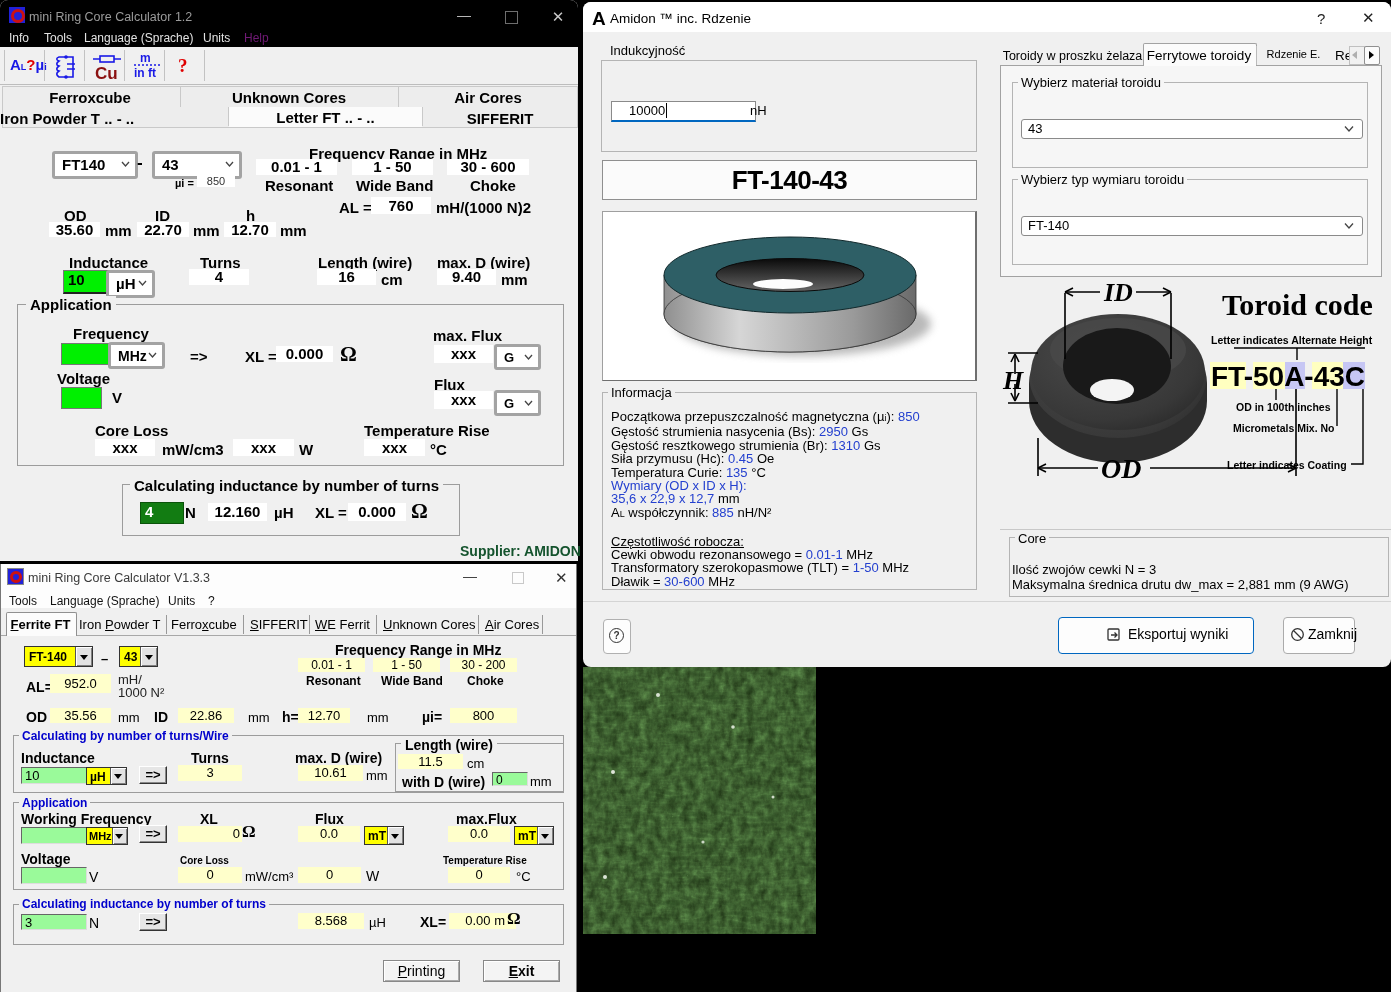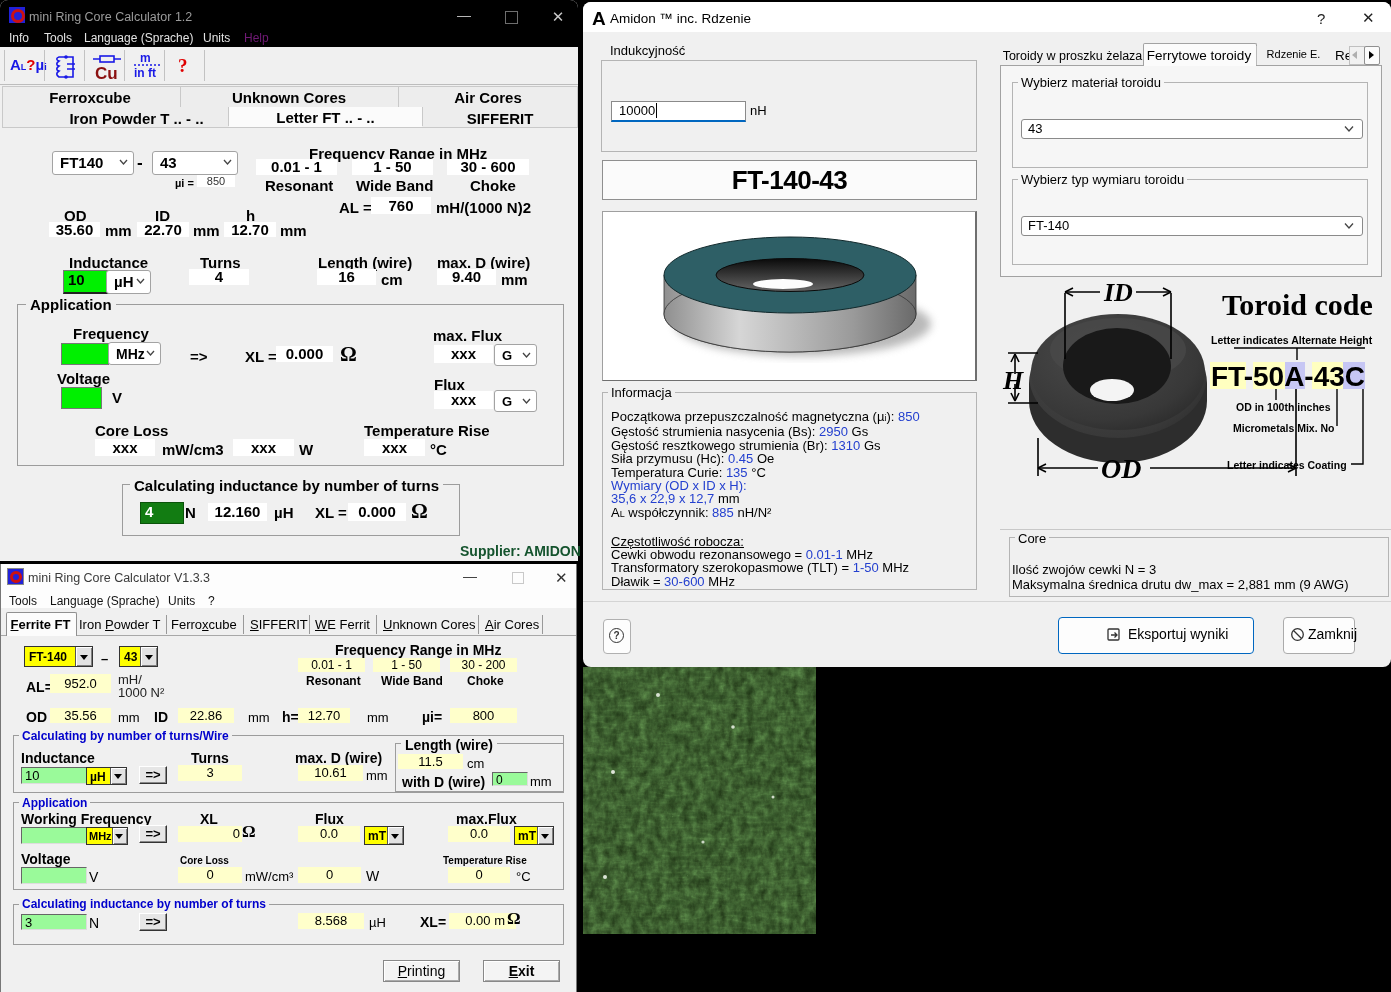--- a/index.html
+++ b/index.html
@@ -1,20 +1,20 @@
 <!DOCTYPE html>
 <html><head><meta charset="utf-8"><style>
 html,body{margin:0;padding:0;width:1391px;height:992px;background:#000;overflow:hidden;font-family:"Liberation Sans",sans-serif}
 .ab{position:absolute}
 
 #w1{left:0;top:0;width:578px;height:561px;background:#f0f0f0;border-radius:8px 8px 0 0}
 #w1 .l{position:absolute;font:bold 15px "Liberation Sans",sans-serif;color:#000;white-space:nowrap}
 #w1 .wb{position:absolute;background:#fff;font:bold 15px "Liberation Sans",sans-serif;color:#000;text-align:center;white-space:nowrap}
 .omg{position:absolute;font-family:"Liberation Serif",serif;font-weight:bold;font-size:21px;color:#000}
-.cmb{position:absolute;background:#fff;border:1px solid #a3a3a3;border-radius:3px;font:bold 15px "Liberation Sans",sans-serif;color:#000}
+.cmb{position:absolute;background:#fff;border:3px solid #a3a3a3;border-radius:3px;font:bold 15px "Liberation Sans",sans-serif;color:#000}
 .cmb .tx{position:absolute;left:7px;top:2px}
 .chv{position:absolute;right:6px;top:6px;width:8px;height:8px}
 .chv svg{display:block}
 .grp{position:absolute;border:1px solid #9c9c9c}
 .glab{position:absolute;background:#f0f0f0;padding:0 4px;white-space:nowrap}
 
 #w2{left:0;top:564px;width:575px;height:428px;background:#f0f0f0;border-left:1px solid #777;border-right:1px solid #777}
 #w2 .l{position:absolute;font:bold 13px "Liberation Sans",sans-serif;color:#000;white-space:nowrap}
 #w2 .yb{position:absolute;background:#ffffcb;font:13px "Liberation Sans",sans-serif;color:#000;text-align:center;white-space:nowrap}
 #w2 .gi{position:absolute;background:#9afa9a;border:1px solid #666;border-right-color:#ddd;border-bottom-color:#ddd;font:13px "Liberation Sans",sans-serif;padding-left:3px}
@@ -79,21 +79,21 @@
  <div class="ab" style="left:2px;top:86px;width:574px;height:21px;background:#ededed;border:1px solid #c9c9c9"></div>
  <div class="ab" style="left:2px;top:107px;width:574px;height:20px;background:#ededed;border:1px solid #c9c9c9;border-top:none"></div>
  <div class="ab" style="left:180px;top:87px;width:1px;height:20px;background:#c9c9c9"></div>
  <div class="ab" style="left:398px;top:87px;width:1px;height:20px;background:#c9c9c9"></div>
  <div class="ab" style="left:228px;top:107px;width:1px;height:19px;background:#c9c9c9"></div>
  <div class="ab" style="left:422px;top:107px;width:1px;height:19px;background:#c9c9c9"></div>
  <div class="ab" style="left:229px;top:107px;width:193px;height:20px;background:#fbfbfb"></div>
  <div class="l" style="left:0;top:89px;width:180px;text-align:center">Ferroxcube</div>
  <div class="l" style="left:180px;top:89px;width:218px;text-align:center">Unknown Cores</div>
  <div class="l" style="left:398px;top:89px;width:180px;text-align:center">Air Cores</div>
- <div class="l" style="left:0;top:110px;width:273px;text-align:center">Iron Powder T .. - ..</div>
+ <div class="l" style="left:0;top:110px;width:273px;">Iron Powder T .. - ..</div>
  <div class="l" style="left:229px;top:109px;width:193px;text-align:center">Letter FT .. - ..</div>
  <div class="l" style="left:422px;top:110px;width:156px;text-align:center">SIFFERIT</div>
 
  <div class="cmb" style="left:52px;top:151px;width:80px;height:22px">
       <span class="tx">FT140</span>
    <span class="chv">
         <svg width="9" height="9">
           <path d="M1 2 L4.5 6 L8 2" fill="none" stroke="#444" stroke-width="1.3"></path>
         </svg>
       </span>
@@ -354,21 +354,21 @@
 
 <div id="am" class="ab">
  <div class="ab" style="left:0;top:0;width:808px;height:30px;background:#fff;border-radius:8px 8px 0 0"></div>
  <div class="ab" style="left:9px;top:6px;font:bold 19px 'Liberation Sans';color:#000">A</div>
  <div class="ab t" style="left:27px;top:9px;font-size:13.5px">Amidon ™ inc. Rdzenie</div>
  <div class="ab t" style="left:734px;top:8px;font-size:15px;color:#222">?</div>
  <div class="ab t" style="left:779px;top:7px;font-size:15px;color:#222">✕</div>
 
  <div class="fs" style="left:18px;top:58px;width:374px;height:90px"></div>
  <div class="fl" style="left:24px;top:41px">Indukcyjność</div>
- <div class="ab" style="left:28px;top:99px;width:126px;height:17px;background:#fff;border:1px solid #8a8a8a;border-bottom:2px solid #0067c0;font:13px 'Liberation Sans';padding:1px 0 0 7px">10000<span style="border-left:1px solid #000;margin-left:1px"></span></div>
+ <div class="ab" style="left:28px;top:99px;width:126px;height:17px;background:#fff;border:1px solid #8a8a8a;border-bottom:2px solid #0067c0;font:13px 'Liberation Sans';padding:1px 0 0 17px">10000<span style="border-left:1px solid #000;margin-left:1px"></span></div>
  <div class="ab t" style="left:167px;top:101px">nH</div>
  <div class="ab" style="left:19px;top:158px;width:373px;height:38px;background:#fbfbfb;border:1px solid #8f8f8f;text-align:center;font:600 26px 'Liberation Sans';line-height:38px;letter-spacing:-0.5px">FT-140-43</div>
 
  <div class="ab" style="left:19px;top:209px;width:372px;height:168px;background:#fff;border:1px solid #9f9f9f;border-right:2px solid #6f6f6f;border-bottom:1px solid #6f6f6f"></div>
  <svg class="ab" style="left:20px;top:210px" width="370" height="166" viewBox="0 0 370 166">
   <defs>
    <linearGradient id="wallg" x1="0" y1="0" x2="1" y2="0">
      <stop offset="0" stop-color="#8f8f8f"></stop>
           <stop offset="0.3" stop-color="#d6d6d6"></stop>
           <stop offset="0.75" stop-color="#9a9a9a"></stop>

